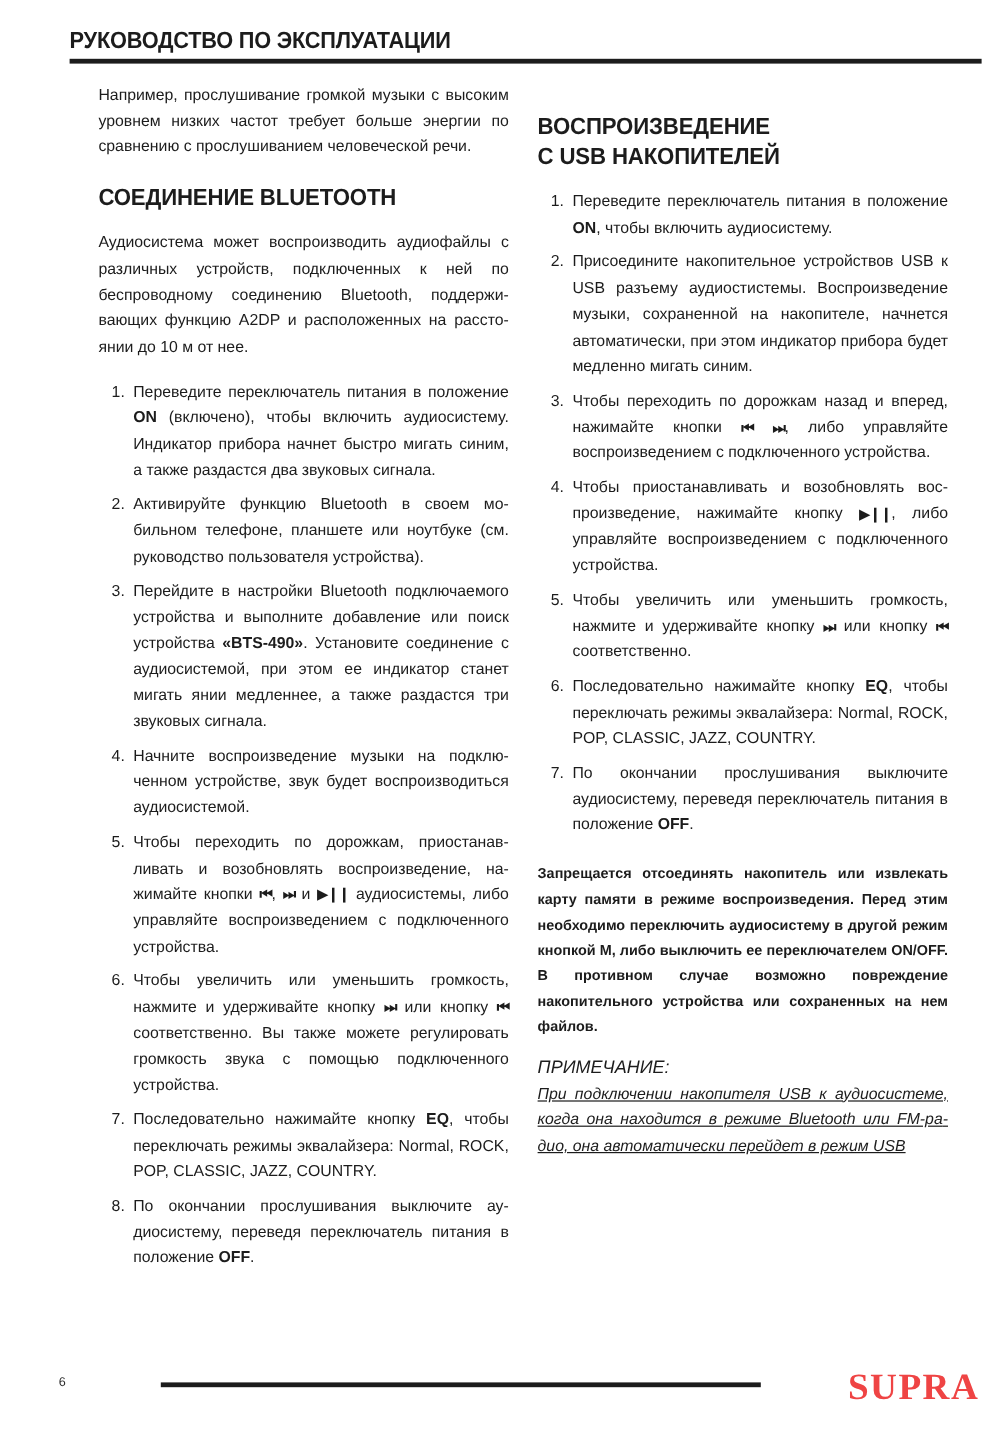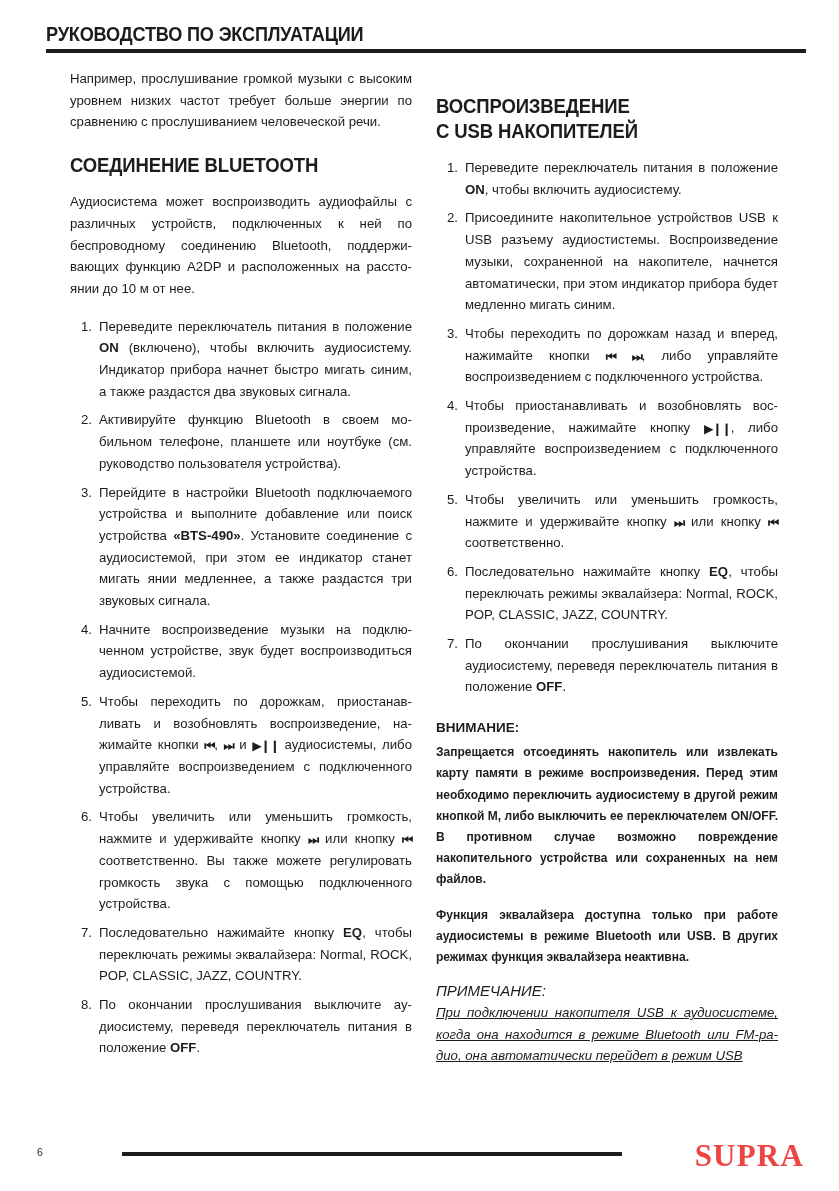--- a/index.html
+++ b/index.html
@@ -9,21 +9,21 @@
   }
   body {
     width: 839px; height: 1191px;
     position: relative;
     font-family: "Liberation Sans", sans-serif;
     color: #1a1a1a;
     overflow: hidden;
   }
   .page {
     position: absolute;
-    left: 4px; top: 0;
+    left: 16px; top: 0;
     width: 821px; height: 1191px;
   }
 
   
   .header {
     position: absolute;
     left: 42px; top: 24px;
     width: 760px;
   }
   .header-title {
@@ -281,25 +281,23 @@
 
       <li>
         <span class="num">7.</span>
         <span class="itxt"><span>По окончании прослушивания выключите аудиосистему, переведя переключатель пита­ния в положение </span><b>OFF</b><span>.</span></span>
       </li>
 
     </ol>
 
     <div class="gap-lg"></div>
 
-    <div class="warn-head">ВНИМАНИЕ:</div>
 
     <div class="warn-body">Запрещается отсоединять накопитель или из­влекать карту памяти в режиме воспроизве­дения. Перед этим необходимо переключить аудиосистему в другой режим кнопкой M, либо выключить ее переключателем ON/OFF. В противном случае возможно повреждение накопительного устройства или сохраненных на нем файлов.</div>
 
-    <div class="warn-body">Функция эквалайзера доступна только при работе аудиосистемы в режиме Bluetooth или USB. В других режимах функция эквалай­зера неактивна.</div>
 
     <div class="note-head">ПРИМЕЧАНИЕ:</div>
 
     <div class="note-body">При подключении накопителя USB к аудиосистеме, когда она находится в режиме Bluetooth или FM-ра­дио, она автоматически перейдет в режим USB</div>
   </div>
 
   <div class="footer">
     <div class="page-num">6</div>
     <div class="footer-rule"></div>
     <div class="brand">SUPRA</div>

